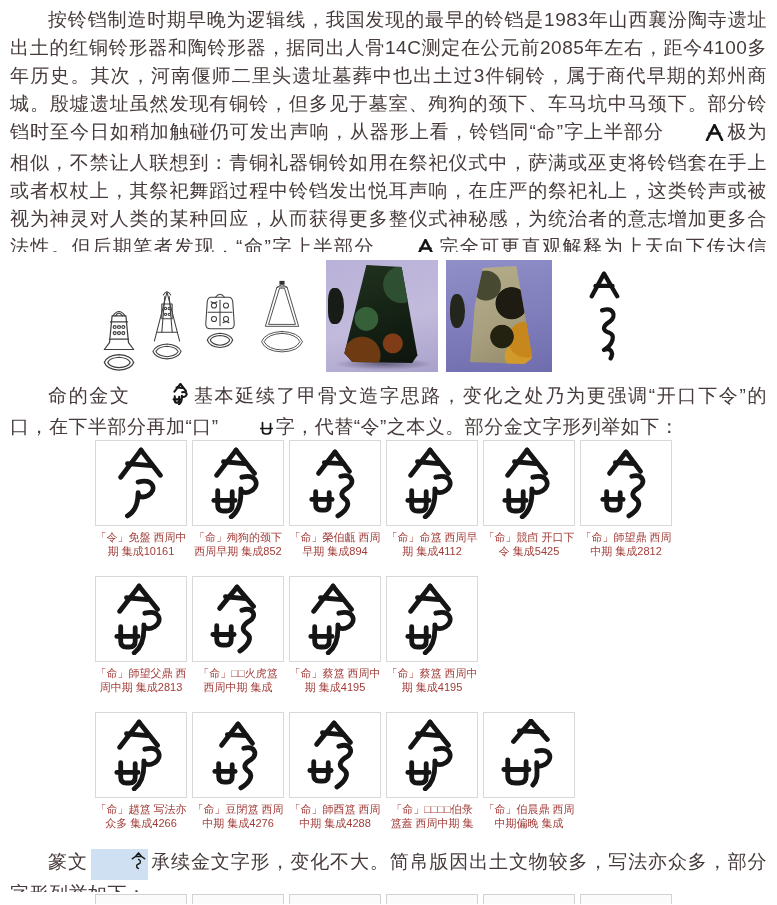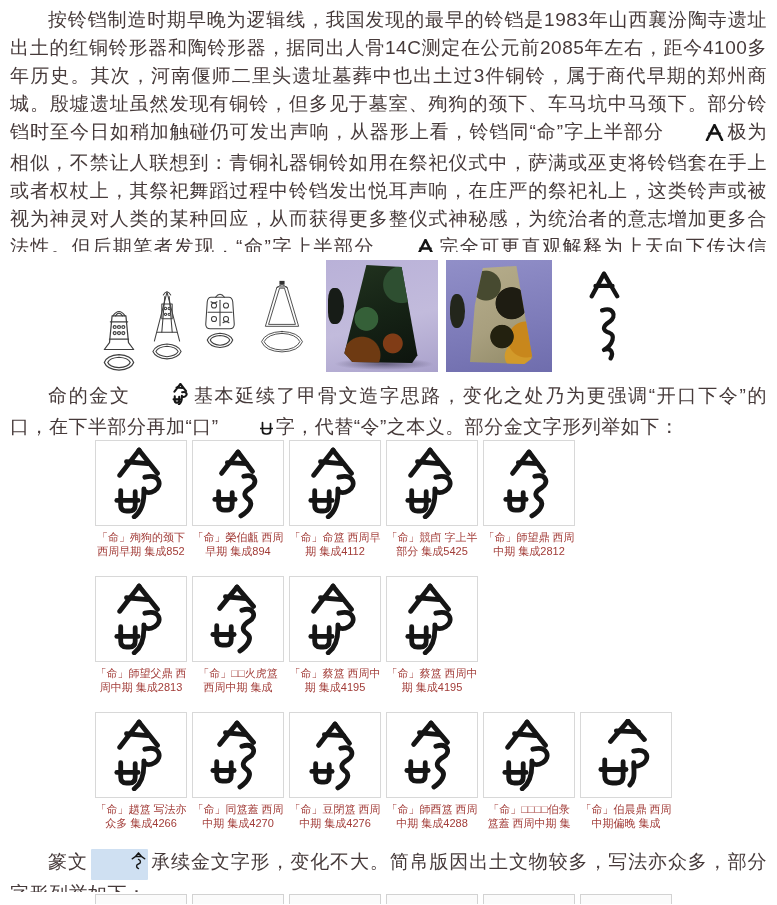--- a/index.html
+++ b/index.html
@@ -167,20 +167,31 @@
           </g>
         </svg></span><span>基本延续了甲骨文造字思路，变化之处乃为更强调“开口下令”的口，在下半部分再加“口”</span><span class="iglyph"><svg width="13" height="15" viewBox="0 0 26 30">
           <path d="M5 3 L5 20 Q5 26 12 26 L14 26 Q21 26 21 20 L21 5 M1 15 L25 15" fill="none" stroke="#151515" stroke-width="3.4" stroke-linecap="round"></path>
         </svg></span><span>字，代替“令”之本义。部分金文字形列举如下：</span></p>
 
   <div id="grid">
       <div class="grow">
         <div class="card">
           <div class="gbox">
             <svg width="58" height="72" viewBox="0 0 60 74">
+              <path d="M30 3 L9 31" fill="none" stroke="#151515" stroke-width="5" stroke-linecap="round" stroke-linejoin="round"></path>
+              <path d="M30 3 L50 29" fill="none" stroke="#151515" stroke-width="5" stroke-linecap="round" stroke-linejoin="round"></path>
+              <path d="M16 17 L41 19" fill="none" stroke="#151515" stroke-width="5" stroke-linecap="round" stroke-linejoin="round"></path>
+              <path d="M27 36 C43 32 47 44 37 50 C31 53 27 51 27 47 C27 57 25 66 16 71" fill="none" stroke="#151515" stroke-width="5" stroke-linecap="round" stroke-linejoin="round"></path>
+            </svg>
+          </div>
+          <div class="cap">「令」免盤 西周中期 集成10161</div>
+        </div>
+        <div class="card">
+          <div class="gbox">
+            <svg width="58" height="72" viewBox="0 0 60 74">
               <path d="M28 3 L8 29" fill="none" stroke="#151515" stroke-width="5" stroke-linecap="round" stroke-linejoin="round"></path>
               <path d="M28 3 L47 27" fill="none" stroke="#151515" stroke-width="5" stroke-linecap="round" stroke-linejoin="round"></path>
               <path d="M15 15 L37 17" fill="none" stroke="#151515" stroke-width="5" stroke-linecap="round" stroke-linejoin="round"></path>
               <path d="M9 45 L9 60 Q9 66 15 66 L18 66 Q24 66 24 60 L24 46" fill="none" stroke="#151515" stroke-width="5" stroke-linecap="round" stroke-linejoin="round"></path>
               <path d="M5 55 L27 55" fill="none" stroke="#151515" stroke-width="5" stroke-linecap="round" stroke-linejoin="round"></path>
               <path d="M34 31 C49 27 53 39 44 45 C37 49 33 46 33 43 L33 47 C33 58 31 66 23 72" fill="none" stroke="#151515" stroke-width="5" stroke-linecap="round" stroke-linejoin="round"></path>
             </svg>
           </div>
           <div class="cap">「命」殉狗的颈下 西周早期 集成852</div>
         </div>
@@ -214,21 +225,21 @@
           <div class="gbox">
             <svg width="58" height="72" viewBox="0 0 60 74">
               <path d="M28 3 L8 29" fill="none" stroke="#151515" stroke-width="5" stroke-linecap="round" stroke-linejoin="round"></path>
               <path d="M28 3 L47 27" fill="none" stroke="#151515" stroke-width="5" stroke-linecap="round" stroke-linejoin="round"></path>
               <path d="M15 15 L37 17" fill="none" stroke="#151515" stroke-width="5" stroke-linecap="round" stroke-linejoin="round"></path>
               <path d="M9 45 L9 60 Q9 66 15 66 L18 66 Q24 66 24 60 L24 46" fill="none" stroke="#151515" stroke-width="5" stroke-linecap="round" stroke-linejoin="round"></path>
               <path d="M5 55 L27 55" fill="none" stroke="#151515" stroke-width="5" stroke-linecap="round" stroke-linejoin="round"></path>
               <path d="M34 31 C49 27 53 39 44 45 C37 49 33 46 33 43 L33 47 C33 58 31 66 23 72" fill="none" stroke="#151515" stroke-width="5" stroke-linecap="round" stroke-linejoin="round"></path>
             </svg>
           </div>
-          <div class="cap">「命」競卣 字上半部分 集成5425</div>
+          <div class="cap">「命」競卣 开口下令 集成5425</div>
         </div>
         <div class="card">
           <div class="gbox">
             <svg width="58" height="72" viewBox="0 0 60 74">
               <path d="M30 5 L13 27" fill="none" stroke="#151515" stroke-width="5" stroke-linecap="round" stroke-linejoin="round"></path>
               <path d="M30 5 L45 25" fill="none" stroke="#151515" stroke-width="5" stroke-linecap="round" stroke-linejoin="round"></path>
               <path d="M19 16 L39 17" fill="none" stroke="#151515" stroke-width="5" stroke-linecap="round" stroke-linejoin="round"></path>
               <path d="M10 46 L10 59 Q10 65 16 65 L19 65 Q24 65 24 59 L24 47" fill="none" stroke="#151515" stroke-width="5" stroke-linecap="round" stroke-linejoin="round"></path>
               <path d="M6 54 L27 54" fill="none" stroke="#151515" stroke-width="5" stroke-linecap="round" stroke-linejoin="round"></path>
               <path d="M36 30 C48 27 51 37 43 42 C36 46 35 50 41 54 C46 58 42 66 33 71" fill="none" stroke="#151515" stroke-width="5" stroke-linecap="round" stroke-linejoin="round"></path>
@@ -301,54 +312,41 @@
               <path d="M9 45 L9 60 Q9 66 15 66 L18 66 Q24 66 24 60 L24 46" fill="none" stroke="#151515" stroke-width="5" stroke-linecap="round" stroke-linejoin="round"></path>
               <path d="M5 55 L27 55" fill="none" stroke="#151515" stroke-width="5" stroke-linecap="round" stroke-linejoin="round"></path>
               <path d="M34 31 C49 27 53 39 44 45 C37 49 33 46 33 43 L33 47 C33 58 31 66 23 72" fill="none" stroke="#151515" stroke-width="5" stroke-linecap="round" stroke-linejoin="round"></path>
             </svg>
           </div>
           <div class="cap">「命」趩簋 写法亦众多 集成4266</div>
         </div>
         <div class="card">
           <div class="gbox">
             <svg width="58" height="72" viewBox="0 0 60 74">
+              <path d="M30 5 L13 27" fill="none" stroke="#151515" stroke-width="5" stroke-linecap="round" stroke-linejoin="round"></path>
+              <path d="M30 5 L45 25" fill="none" stroke="#151515" stroke-width="5" stroke-linecap="round" stroke-linejoin="round"></path>
+              <path d="M19 16 L39 17" fill="none" stroke="#151515" stroke-width="5" stroke-linecap="round" stroke-linejoin="round"></path>
+              <path d="M10 46 L10 59 Q10 65 16 65 L19 65 Q24 65 24 59 L24 47" fill="none" stroke="#151515" stroke-width="5" stroke-linecap="round" stroke-linejoin="round"></path>
+              <path d="M6 54 L27 54" fill="none" stroke="#151515" stroke-width="5" stroke-linecap="round" stroke-linejoin="round"></path>
+              <path d="M36 30 C48 27 51 37 43 42 C36 46 35 50 41 54 C46 58 42 66 33 71" fill="none" stroke="#151515" stroke-width="5" stroke-linecap="round" stroke-linejoin="round"></path>
+            </svg>
+          </div>
+          <div class="cap">「命」豆閉簋 西周中期 集成4276</div>
+        </div>
+        <div class="card">
+          <div class="gbox">
+            <svg width="58" height="72" viewBox="0 0 60 74">
               <path d="M29 4 L11 26" fill="none" stroke="#151515" stroke-width="5" stroke-linecap="round" stroke-linejoin="round"></path>
               <path d="M29 4 L46 24" fill="none" stroke="#151515" stroke-width="5" stroke-linecap="round" stroke-linejoin="round"></path>
               <path d="M17 14 L38 16" fill="none" stroke="#151515" stroke-width="5" stroke-linecap="round" stroke-linejoin="round"></path>
               <path d="M8 44 L8 58 Q8 64 14 64 L18 64 Q23 64 23 58 L23 45" fill="none" stroke="#151515" stroke-width="5" stroke-linecap="round" stroke-linejoin="round"></path>
               <path d="M4 53 L26 53" fill="none" stroke="#151515" stroke-width="5" stroke-linecap="round" stroke-linejoin="round"></path>
               <path d="M34 28 C46 24 50 34 42 39 C35 43 33 48 39 52 C45 56 41 64 32 70" fill="none" stroke="#151515" stroke-width="5" stroke-linecap="round" stroke-linejoin="round"></path>
             </svg>
           </div>
-          <div class="cap">「命」同簋蓋 西周中期 集成4270</div>
-        </div>
-        <div class="card">
-          <div class="gbox">
-            <svg width="58" height="72" viewBox="0 0 60 74">
-              <path d="M30 5 L13 27" fill="none" stroke="#151515" stroke-width="5" stroke-linecap="round" stroke-linejoin="round"></path>
-              <path d="M30 5 L45 25" fill="none" stroke="#151515" stroke-width="5" stroke-linecap="round" stroke-linejoin="round"></path>
-              <path d="M19 16 L39 17" fill="none" stroke="#151515" stroke-width="5" stroke-linecap="round" stroke-linejoin="round"></path>
-              <path d="M10 46 L10 59 Q10 65 16 65 L19 65 Q24 65 24 59 L24 47" fill="none" stroke="#151515" stroke-width="5" stroke-linecap="round" stroke-linejoin="round"></path>
-              <path d="M6 54 L27 54" fill="none" stroke="#151515" stroke-width="5" stroke-linecap="round" stroke-linejoin="round"></path>
-              <path d="M36 30 C48 27 51 37 43 42 C36 46 35 50 41 54 C46 58 42 66 33 71" fill="none" stroke="#151515" stroke-width="5" stroke-linecap="round" stroke-linejoin="round"></path>
-            </svg>
-          </div>
-          <div class="cap">「命」豆閉簋 西周中期 集成4276</div>
-        </div>
-        <div class="card">
-          <div class="gbox">
-            <svg width="58" height="72" viewBox="0 0 60 74">
-              <path d="M29 4 L11 26" fill="none" stroke="#151515" stroke-width="5" stroke-linecap="round" stroke-linejoin="round"></path>
-              <path d="M29 4 L46 24" fill="none" stroke="#151515" stroke-width="5" stroke-linecap="round" stroke-linejoin="round"></path>
-              <path d="M17 14 L38 16" fill="none" stroke="#151515" stroke-width="5" stroke-linecap="round" stroke-linejoin="round"></path>
-              <path d="M8 44 L8 58 Q8 64 14 64 L18 64 Q23 64 23 58 L23 45" fill="none" stroke="#151515" stroke-width="5" stroke-linecap="round" stroke-linejoin="round"></path>
-              <path d="M4 53 L26 53" fill="none" stroke="#151515" stroke-width="5" stroke-linecap="round" stroke-linejoin="round"></path>
-              <path d="M34 28 C46 24 50 34 42 39 C35 43 33 48 39 52 C45 56 41 64 32 70" fill="none" stroke="#151515" stroke-width="5" stroke-linecap="round" stroke-linejoin="round"></path>
-            </svg>
-          </div>
           <div class="cap">「命」師酉簋 西周中期 集成4288</div>
         </div>
         <div class="card">
           <div class="gbox">
             <svg width="58" height="72" viewBox="0 0 60 74">
               <path d="M28 3 L8 29" fill="none" stroke="#151515" stroke-width="5" stroke-linecap="round" stroke-linejoin="round"></path>
               <path d="M28 3 L47 27" fill="none" stroke="#151515" stroke-width="5" stroke-linecap="round" stroke-linejoin="round"></path>
               <path d="M15 15 L37 17" fill="none" stroke="#151515" stroke-width="5" stroke-linecap="round" stroke-linejoin="round"></path>
               <path d="M9 45 L9 60 Q9 66 15 66 L18 66 Q24 66 24 60 L24 46" fill="none" stroke="#151515" stroke-width="5" stroke-linecap="round" stroke-linejoin="round"></path>
               <path d="M5 55 L27 55" fill="none" stroke="#151515" stroke-width="5" stroke-linecap="round" stroke-linejoin="round"></path>

